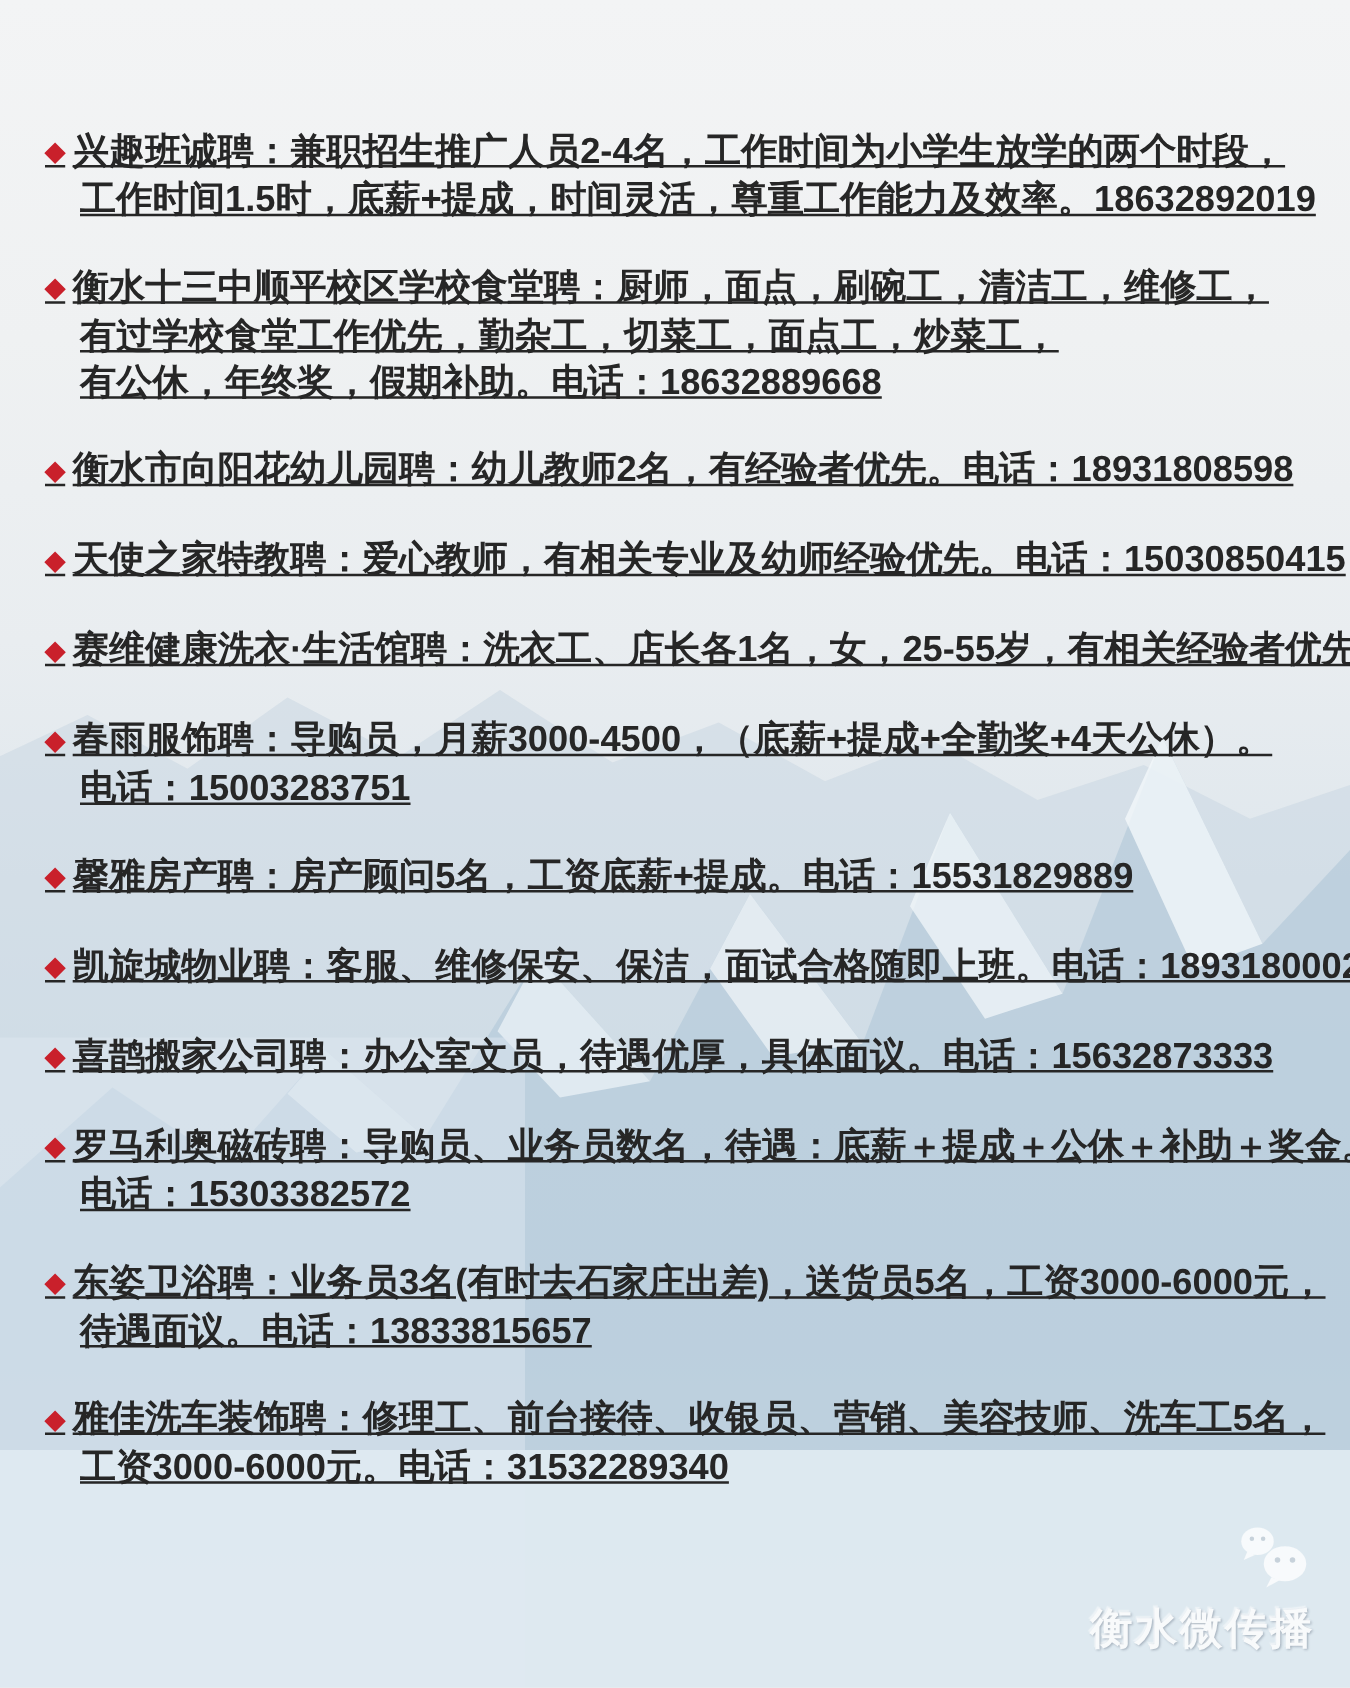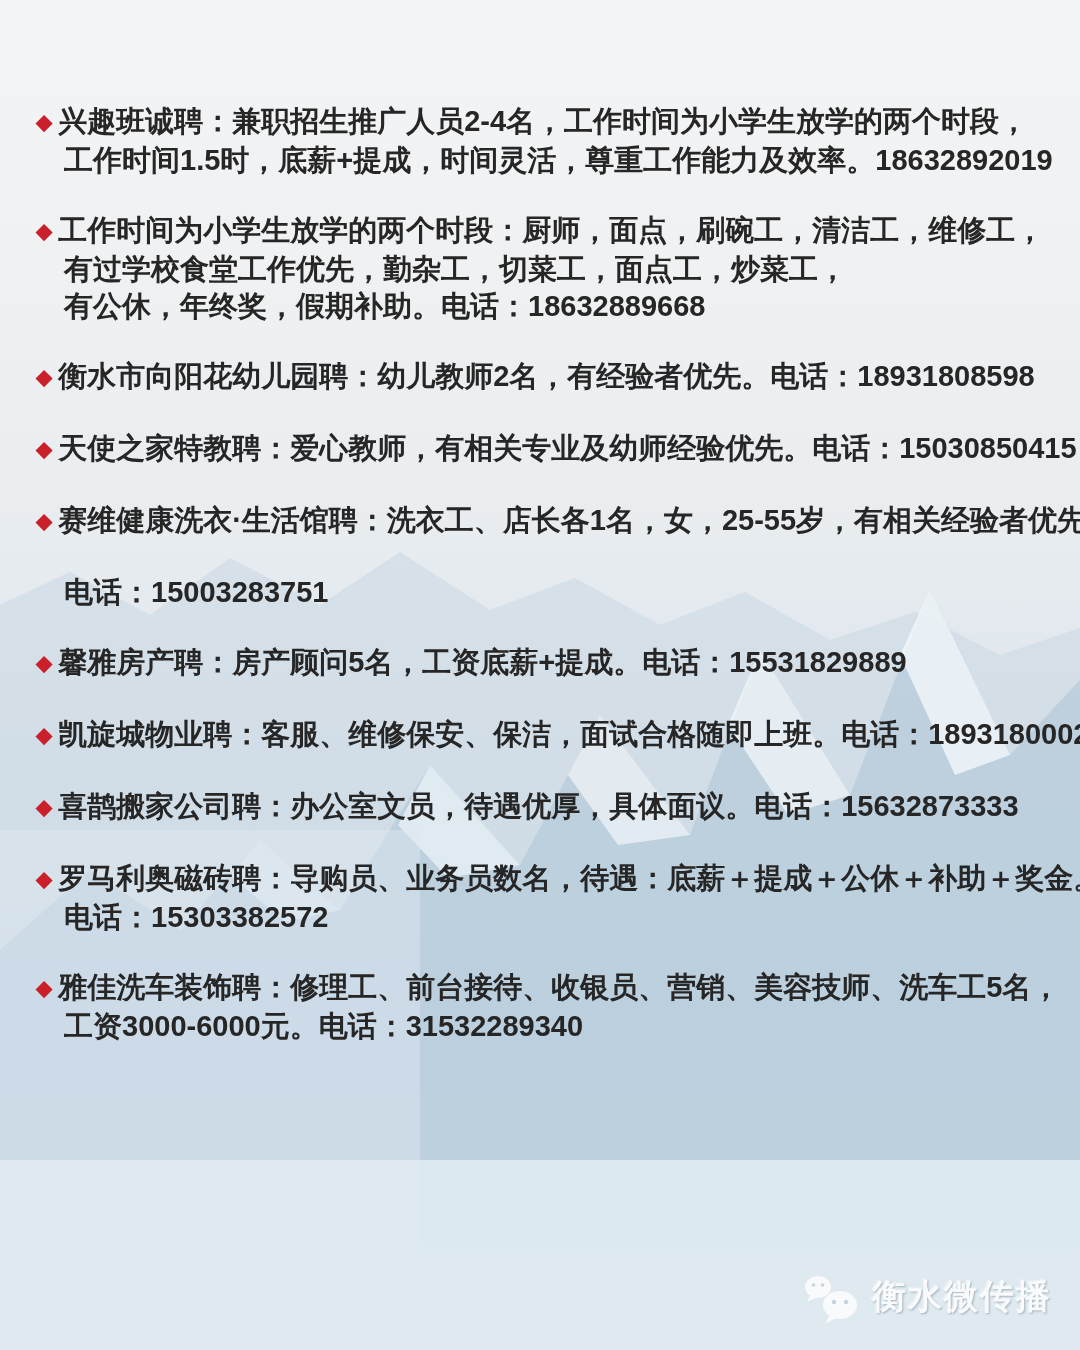--- a/index.html
+++ b/index.html
@@ -13,33 +13,33 @@
     position:absolute; inset:0; z-index:0;
     background:linear-gradient(180deg,
       #f3f4f5 0%, #eff1f2 20%, #e9edf0 38%,
       #dfe7ed 52%, #d6e2ea 66%, #d4e1eb 80%,
       #dfe9f0 92%, #e7eef3 100%);
   }
   .bg-mountains { position:absolute; left:0; top:530px; width:1080px; height:820px; z-index:0; }
   
   .content {
     position:absolute; left:36px; top:103px; right:6px; z-index:2;
-    color:#262626; font-weight:bold; font-size:29px; line-height:37px;
+    color:#262626; font-weight:bold; font-size:29px; line-height:37px;text-decoration:underline;
   }
   .entry { padding-left:28px; margin-bottom:33px; }
   .entry .line { white-space:nowrap; }
   .entry .line.first { text-indent:-28px; }
   .bullet {
     color:#c9202b; font-size:21px; padding-right:6px;
     position:relative; top:-2px;
   }
   
   .watermark {
     position:absolute; right:28px; bottom:24px; z-index:3;
-    display:flex; align-items:flex-start; gap:8px; opacity:0.92;
+    display:flex; align-items:flex-end; gap:8px; opacity:0.92;flex-direction:column;
   }
   .watermark .wm-label {
     color:#fbfcfd; font-size:34px; font-weight:bold; letter-spacing:2px;
     text-shadow:1px 1px 2px rgba(110,122,138,0.55), -1px -1px 1px rgba(255,255,255,0.6);
   }
 </style>
 </head>
 <body>
 
 <div class="bg-grad"></div>
@@ -60,58 +60,63 @@
 </svg>
 
 <div class="content">
 
   <div class="entry">
     <div class="line first"><span class="bullet">◆</span><span>兴趣班诚聘：兼职招生推广人员2-4名，工作时间为小学生放学的两个时段，</span></div>
     <div class="line">工作时间1.5时，底薪+提成，时间灵活，尊重工作能力及效率。18632892019</div>
   </div>
 
   <div class="entry">
-    <div class="line first"><span class="bullet">◆</span><span>工作时间为小学生放学的两个时段：厨师，面点，刷碗工，清洁工，维修工，</span></div>
+    <div class="line first"><span class="bullet">◆</span><span>衡水十三中顺平校区学校食堂聘：厨师，面点，刷碗工，清洁工，维修工，</span></div>
     <div class="line">有过学校食堂工作优先，勤杂工，切菜工，面点工，炒菜工，</div>
     <div class="line">有公休，年终奖，假期补助。电话：18632889668</div>
   </div>
 
   <div class="entry">
     <div class="line first"><span class="bullet">◆</span><span>衡水市向阳花幼儿园聘：幼儿教师2名，有经验者优先。电话：18931808598</span></div>
   </div>
 
   <div class="entry">
     <div class="line first"><span class="bullet">◆</span><span>天使之家特教聘：爱心教师，有相关专业及幼师经验优先。电话：15030850415</span></div>
   </div>
 
   <div class="entry">
     <div class="line first"><span class="bullet">◆</span><span>赛维健康洗衣·生活馆聘：洗衣工、店长各1名，女，25-55岁，有相关经验者优先。</span></div>
   </div>
 
   <div class="entry">
+    <div class="line first"><span class="bullet">◆</span><span>春雨服饰聘：导购员，月薪3000-4500，（底薪+提成+全勤奖+4天公休）。</span></div>
     <div class="line">电话：15003283751</div>
   </div>
 
   <div class="entry">
     <div class="line first"><span class="bullet">◆</span><span>馨雅房产聘：房产顾问5名，工资底薪+提成。电话：15531829889</span></div>
   </div>
 
   <div class="entry">
     <div class="line first"><span class="bullet">◆</span><span>凯旋城物业聘：客服、维修保安、保洁，面试合格随即上班。电话：18931800028</span></div>
   </div>
 
   <div class="entry">
     <div class="line first"><span class="bullet">◆</span><span>喜鹊搬家公司聘：办公室文员，待遇优厚，具体面议。电话：15632873333</span></div>
   </div>
 
   <div class="entry">
     <div class="line first"><span class="bullet">◆</span><span>罗马利奥磁砖聘：导购员、业务员数名，待遇：底薪＋提成＋公休＋补助＋奖金。</span></div>
     <div class="line">电话：15303382572</div>
   </div>
 
+  <div class="entry">
+    <div class="line first"><span class="bullet">◆</span><span>东姿卫浴聘：业务员3名(有时去石家庄出差)，送货员5名，工资3000-6000元，</span></div>
+    <div class="line">待遇面议。电话：13833815657</div>
+  </div>
 
   <div class="entry">
     <div class="line first"><span class="bullet">◆</span><span>雅佳洗车装饰聘：修理工、前台接待、收银员、营销、美容技师、洗车工5名，</span></div>
     <div class="line">工资3000-6000元。电话：31532289340</div>
   </div>
 
 
 </div>
 
 <div class="watermark">

